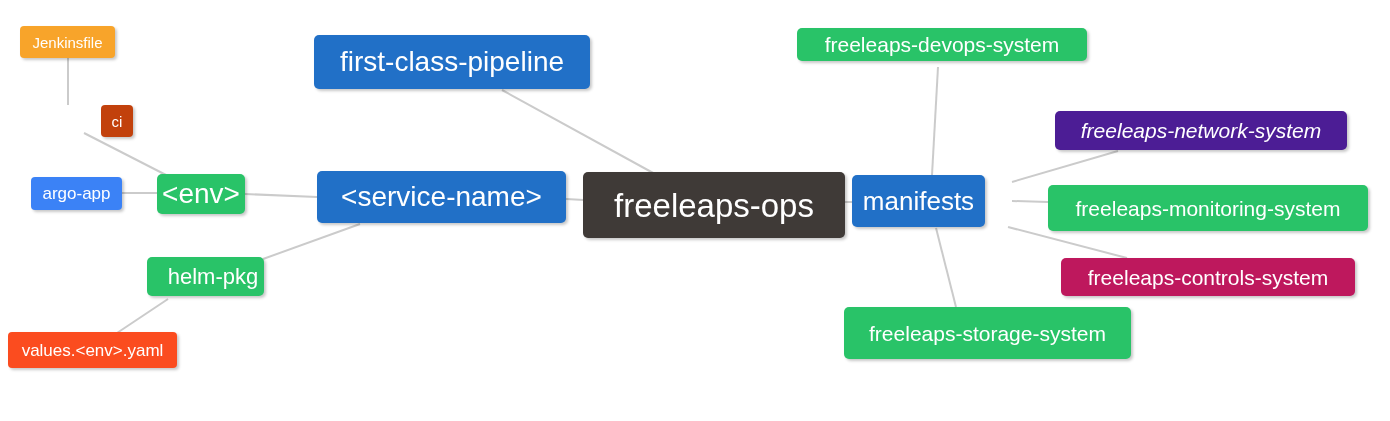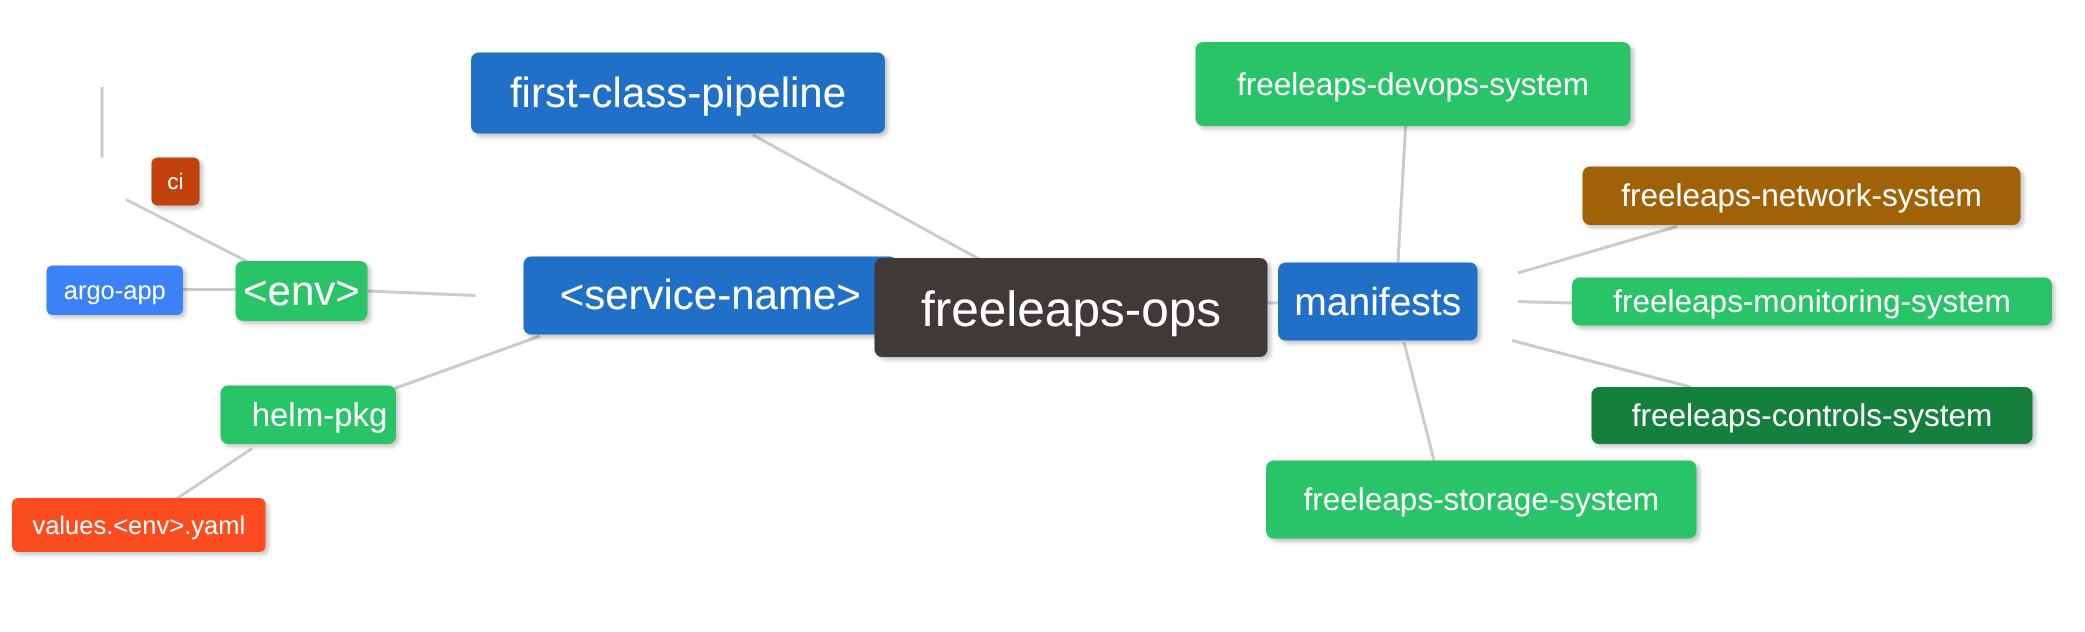--- a/index.html
+++ b/index.html
@@ -27,23 +27,23 @@
   .n-jenkinsfile {left:20px;  top:26px;  width:95px;  height:32px; font-size:15px; border-radius:4px;}
   .n-ci         {left:53px;  top:105px; width:32px;  height:32px; font-size:15px; border-radius:4px;}
   .n-argo       {left:31px;  top:177px; width:91px;  height:33px; font-size:17px; border-radius:4px;}
   .n-env        {left:157px; top:174px; width:88px;  height:40px; font-size:28px;}
   .n-helm       {left:147px; top:257px; width:117px; height:39px; font-size:22px;}
   .n-values     {left:8px;   top:332px; width:169px; height:36px; font-size:17px; border-radius:4px;}
   .n-pipeline   {left:314px; top:35px;  width:276px; height:54px; font-size:28px;}
   .n-service    {left:317px; top:171px; width:249px; height:52px; font-size:28px;}
   .n-root       {left:583px; top:172px; width:262px; height:66px; font-size:33px;}
   .n-manifests  {left:852px; top:175px; width:133px; height:52px; font-size:26px;}
-  .n-devops     {left:797px; top:28px;  width:290px; height:56px; font-size:21px;}
+  .n-devops     {left:797px; top:28px;  width:290px; height:33px; font-size:21px;}
   .n-network    {left:1055px;top:111px; width:292px; height:39px; font-size:21px;}
-  .n-monitoring {left:1048px;top:185px; width:320px; height:32px; font-size:21px;}
+  .n-monitoring {left:1048px;top:185px; width:320px; height:46px; font-size:21px;}
   .n-controls   {left:1061px;top:258px; width:294px; height:38px; font-size:21px;}
   .n-storage    {left:815px; top:307px; width:287px; height:52px; font-size:21px;margin-left:29px;}
 </style>
 </head>
 <body>
 
 <div class="canvas">
 
   <svg class="edges" viewBox="0 0 1390 421">
     <line x1="68" y1="58" x2="68" y2="105" stroke="#CBCBCB"></line>
@@ -55,28 +55,29 @@
     <line x1="502" y1="90" x2="655" y2="174" stroke="#CBCBCB"></line>
     <line x1="566" y1="199" x2="584" y2="200" stroke="#CBCBCB"></line>
     <line x1="845" y1="202" x2="853" y2="202" stroke="#CBCBCB"></line>
     <line x1="932" y1="175" x2="938" y2="67" stroke="#CBCBCB"></line>
     <line x1="1012" y1="182" x2="1118" y2="151" stroke="#CBCBCB"></line>
     <line x1="1012" y1="201" x2="1048" y2="202" stroke="#CBCBCB"></line>
     <line x1="1008" y1="227" x2="1127" y2="258" stroke="#CBCBCB"></line>
     <line x1="936" y1="228" x2="956" y2="307" stroke="#CBCBCB"></line>
   </svg>
 
+  <div class="node n-jenkinsfile" style="background: rgb(248, 164, 42); color: rgb(255, 255, 255);">Jenkinsfile</div>
   <div class="node n-ci" style="background: #c2410c; color: rgb(255, 255, 255); margin-left: 48px;">ci</div>
   <div class="node n-argo" style="background: #3b82f6; color: rgb(255, 255, 255);">argo-app</div>
   <div class="node n-env" style="background: rgb(41, 195, 104); color: rgb(255, 255, 255);">&lt;env&gt;</div>
   <div class="node n-helm" style="background: rgb(41, 195, 104); color: rgb(255, 255, 255); padding-left: 15px;">helm-pkg</div>
   <div class="node n-values" style="background: rgb(251, 76, 31); color: rgb(255, 255, 255);">values.&lt;env&gt;.yaml</div>
   <div class="node n-pipeline" style="background: rgb(33, 112, 199); color: rgb(255, 255, 255);">first-class-pipeline</div>
-  <div class="node n-service" style="background: rgb(33, 112, 199); color: rgb(255, 255, 255); margin-left: 32px;">&lt;service-name&gt;</div>
+  <div class="node n-service" style="background: rgb(33, 112, 199); color: rgb(255, 255, 255);">&lt;service-name&gt;</div>
   <div class="node n-root" style="background: rgb(63, 58, 55); color: rgb(255, 255, 255);">freeleaps-ops</div>
   <div class="node n-manifests" style="background: rgb(33, 112, 199); color: rgb(255, 255, 255);">manifests</div>
   <div class="node n-devops" style="background: rgb(41, 195, 104); color: rgb(255, 255, 255);">freeleaps-devops-system</div>
-  <div class="node n-network" style="background: #a16207; color: rgb(255, 255, 255);">freeleaps-network-system</div>
+  <div class="node n-network" style="background: #4c1d95; color: rgb(255, 255, 255); font-style: italic;">freeleaps-network-system</div>
   <div class="node n-monitoring" style="background: rgb(41, 195, 104); color: rgb(255, 255, 255);">freeleaps-monitoring-system</div>
-  <div class="node n-controls" style="background: #15803d; color: rgb(255, 255, 255);">freeleaps-controls-system</div>
+  <div class="node n-controls" style="background: #be185d; color: rgb(255, 255, 255);">freeleaps-controls-system</div>
   <div class="node n-storage" style="background: rgb(41, 195, 104); color: rgb(255, 255, 255);">freeleaps-storage-system</div>
 
 </div>
 
 </body></html>

